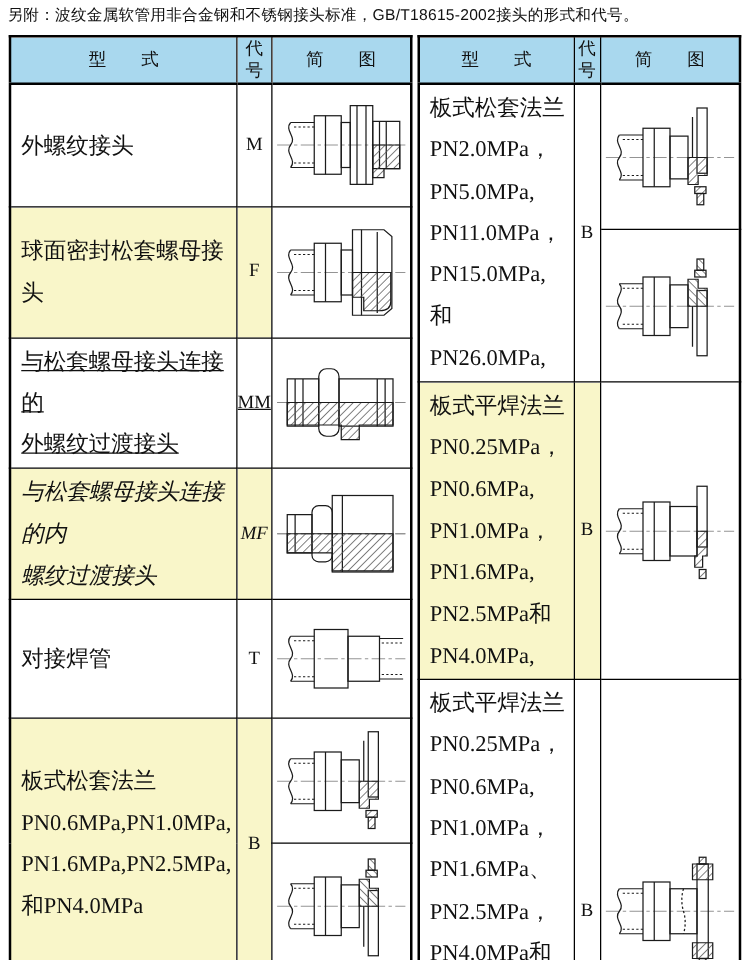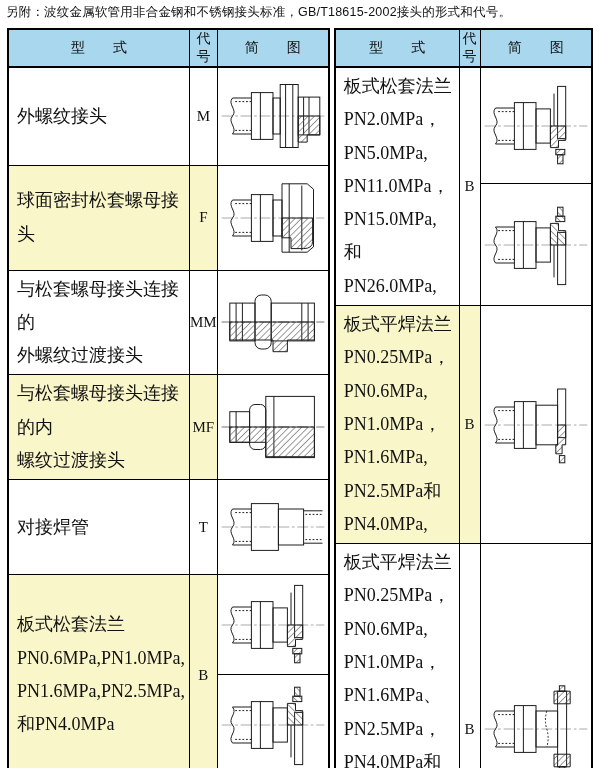--- a/index.html
+++ b/index.html
@@ -101,21 +101,21 @@
                 <line x1="46" y1="24" x2="46" y2="76"></line>
                 <rect x="60" y="30" width="10" height="40"></rect>
      <path d="M70,12 h28 l7,6 v64 l-7,6 h-28 z"></path>
                 <line x1="78" y1="12" x2="78" y2="88"></line>
                 <line x1="92" y1="14" x2="92" y2="86"></line>
      <path d="M70,50 h34 v26 q0,8 -10,8 h-14 v-12 h-10 z" fill="url(#h2)"></path>
               </g>
             </svg>
           </td>
         </tr>
-        <tr style="height: 94px;">
+        <tr style="height: 94px; text-decoration: underline;">
           <td class="type-cell">与松套螺母接头连接的
 外螺纹过渡接头</td>
           <td class="code-cell">MM</td>
           <td class="diagram-cell">
             <svg width="110" height="90" viewBox="0 0 120 100" preserveAspectRatio="xMidYMid meet">
               <defs>
                 <pattern id="h3" patternUnits="userSpaceOnUse" width="5" height="5" patternTransform="rotate(45)">
                   <line x1="0" y1="0" x2="0" y2="5" stroke="#555" stroke-width="1.3"></line>
                 </pattern>
               </defs>
@@ -127,21 +127,21 @@
                 <line x1="26" y1="29" x2="26" y2="71"></line>
      <rect x="40" y="20" width="18" height="60" rx="7"></rect>
      <rect x="58" y="29" width="48" height="42"></rect>
                 <line x1="92" y1="29" x2="92" y2="71"></line>
                 <line x1="99" y1="29" x2="99" y2="71"></line>
      <path d="M12,50 h94 v20 h-30 v13 h-16 v-13 h-48 z" fill="url(#h3)"></path>
               </g>
             </svg>
           </td>
         </tr>
-        <tr style="height: 104px;">
+        <tr style="height: 104px; font-style: italic;">
           <td class="type-cell hl">与松套螺母接头连接的内
 螺纹过渡接头</td>
           <td class="code-cell hl">MF</td>
           <td class="diagram-cell">
             <svg width="110" height="90" viewBox="0 0 120 100" preserveAspectRatio="xMidYMid meet">
               <defs>
                 <pattern id="h4" patternUnits="userSpaceOnUse" width="5" height="5" patternTransform="rotate(45)">
                   <line x1="0" y1="0" x2="0" y2="5" stroke="#555" stroke-width="1.3"></line>
                 </pattern>
               </defs>

